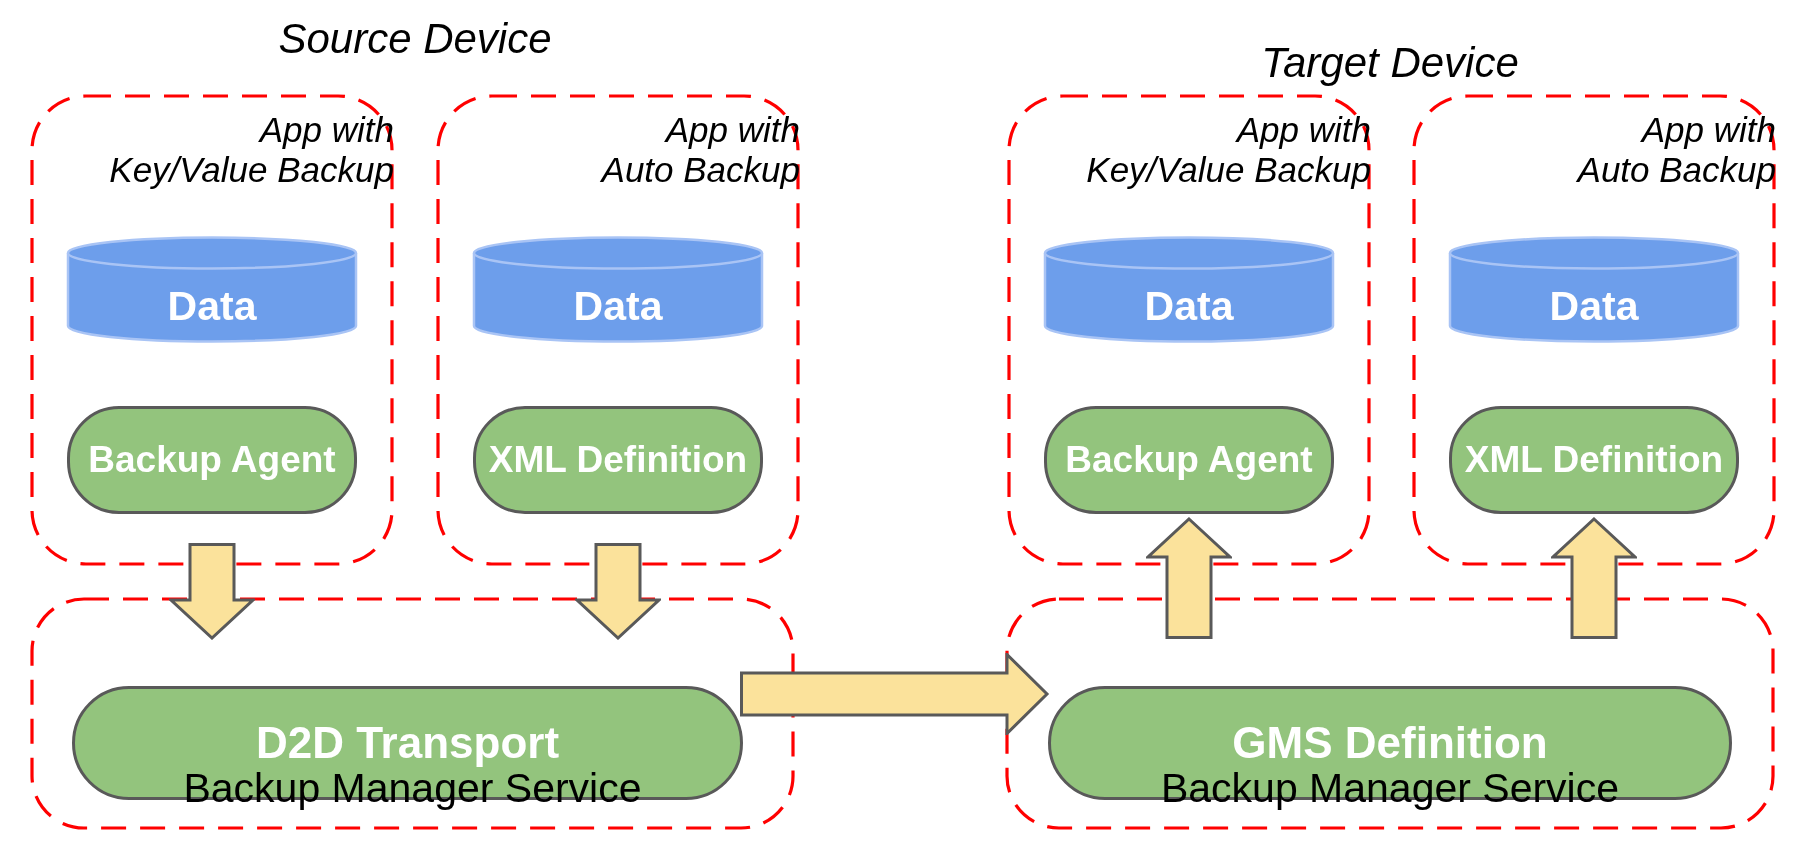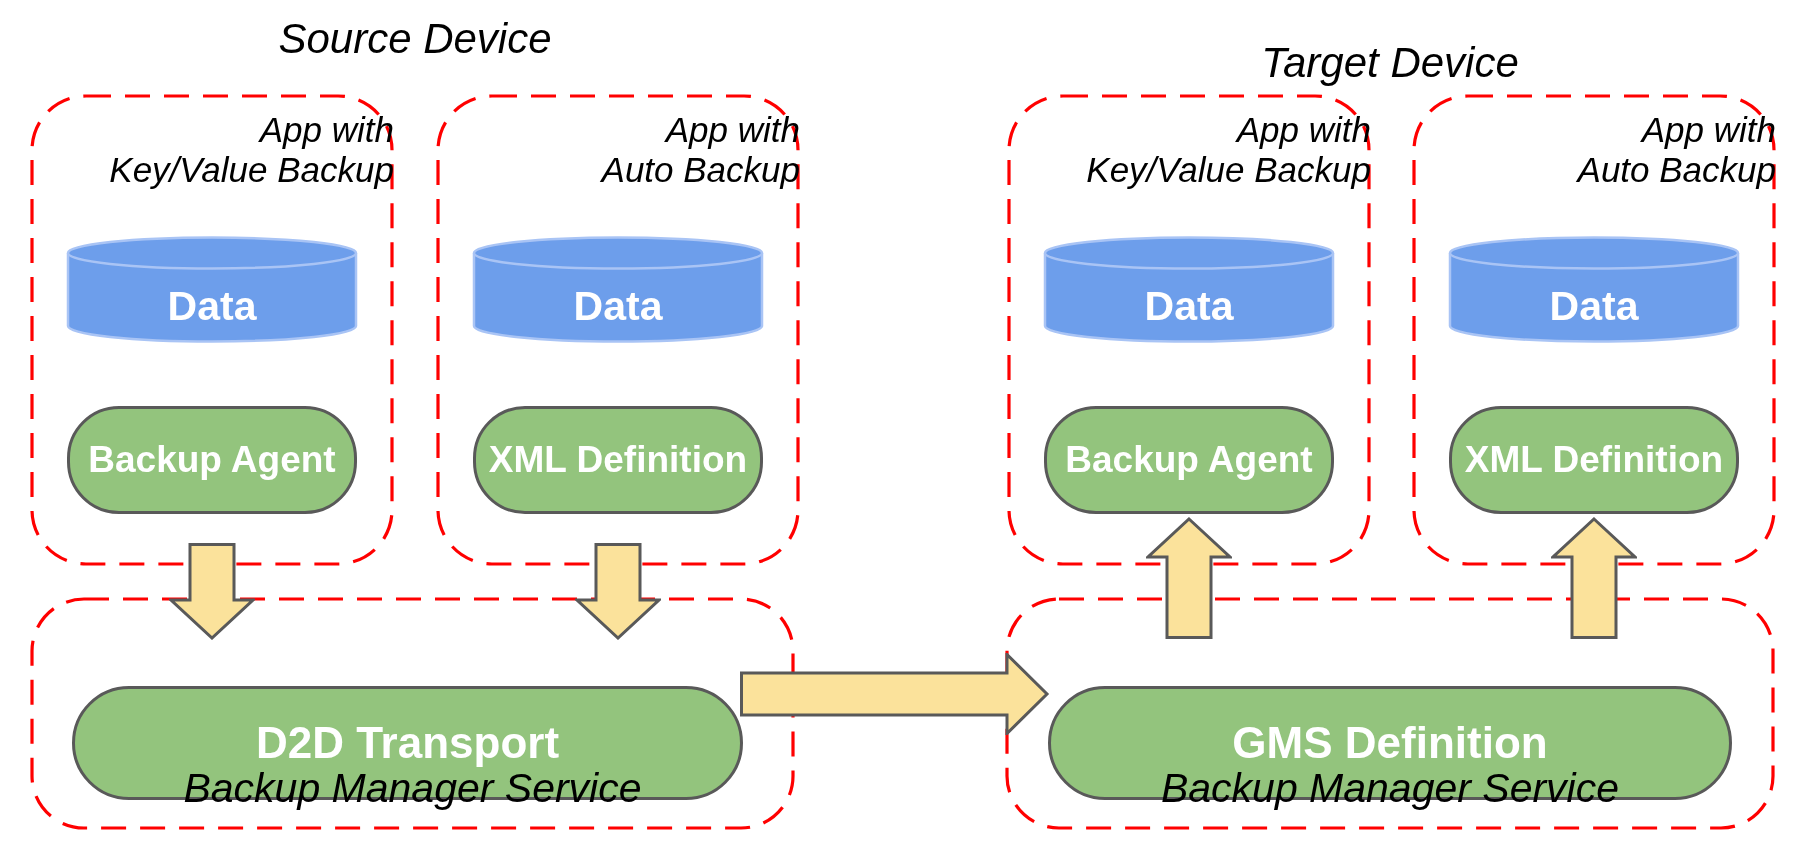--- a/index.html
+++ b/index.html
@@ -94,21 +94,20 @@
     font-weight: bold;
     font-size: 44px;
     color: var(--shape_text, #ffffff);
     margin-top: 48px;
   }
   .service-label {
     position: absolute;
     left: 0; right: 0;
     top: 167px;
     text-align: center;
-    font-style: italic;
     font-size: 41px;
     line-height: 48px;
     color: var(--text, #000000);
   }
   .arrow { position: absolute; }
   .arrow-shape {
     fill: var(--yellow, #FBE29B);
     stroke: var(--stroke, #595959);
     stroke-width: 3;
     stroke-linejoin: miter;

